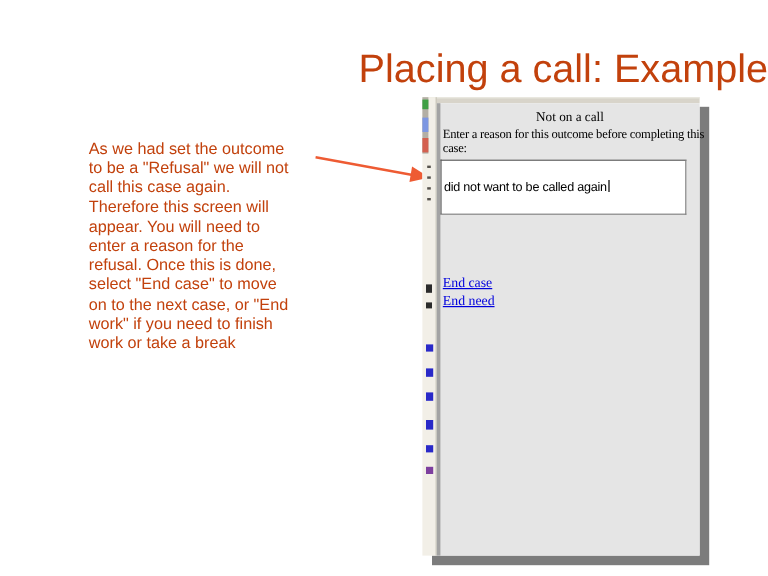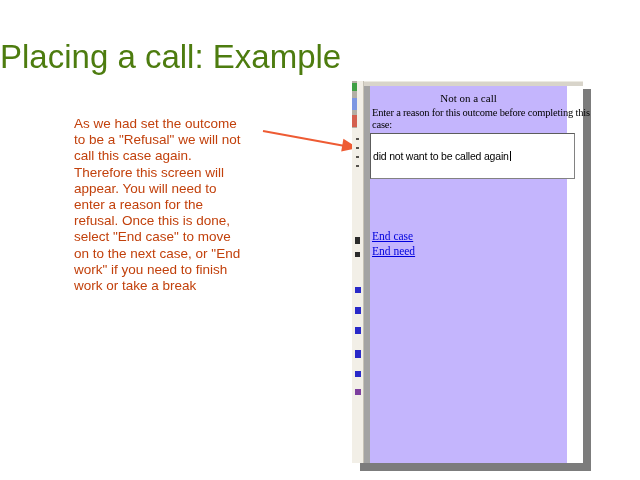--- a/index.html
+++ b/index.html
@@ -1,38 +1,38 @@
 <!DOCTYPE html>
 <html><head>
 <meta charset="utf-8">
 <style>
   html,body{margin:0;padding:0;background:#fff;}
   .slide{position:relative;width:640px;height:480px;background:#ffffff;overflow:hidden;
          font-family:"Liberation Sans",sans-serif;}
 
-  .slide-title{position:absolute;left:0;top:38px;width:100%;text-align:left;
-               font-size:33px;line-height:38px;color:#4d7c0f;}
+  .slide-title{position:absolute;left:0;top:38px;width:100%;text-align:right;
+               font-size:33px;line-height:38px;color:#c2410c;}
 
   .slide-body{position:absolute;left:74px;top:116px;font-size:13.5px;line-height:16.2px;
               color:#c2410c;white-space:pre;}
 
   .arrow-svg{position:absolute;left:255px;top:118px;width:112px;height:42px;}
 
   
   .composite{position:absolute;left:352px;top:81px;width:231px;height:382px;
              background:#ffffff;box-shadow:8px 8px 0 #7c7c7c;}
   .topband{position:absolute;left:5px;top:0;width:226px;height:5px;background:#d8d4ca;
            border-top:1px solid #eceae2;box-sizing:border-box;}
   .sliver{position:absolute;left:0;top:0;width:12px;height:100%;background:#f2efe7;
           border-right:1px solid #c6c2b6;box-sizing:border-box;}
   .frag{position:absolute;display:block;}
   .icon-strip{position:absolute;left:0;top:0;width:5px;height:47px;background:#b3afa5;}
 
-  .mainwin{position:absolute;left:12px;top:5px;width:203px;height:377px;background:#c4b5fd;
-           border-left:6px solid #a3a3a3;box-sizing:border-box;
+  .mainwin{position:absolute;left:12px;top:5px;width:219px;height:377px;background:#e5e5e5;
+           border-left:3px solid #a3a3a3;box-sizing:border-box;
            font-family:"Liberation Serif",serif;}
   .win-title{margin-top:6px;text-align:center;font-size:11px;color:#000;}
   .win-instr{margin:3px 0 0 2px;font-size:10.5px;line-height:12px;letter-spacing:-0.2px;
              white-space:pre;color:#000;}
   .textbox{margin:2px 0 0 0;width:199px;height:12px;background:#fff;color:#000;
            border:1px solid #828282;border-top-color:#5c5c5c;border-left-color:#5c5c5c;
            font-family:"Liberation Sans",sans-serif;font-size:10.5px;letter-spacing:-0.2px;
            line-height:13px;padding:16px 2px;}
   .caret{display:inline-block;width:1px;height:10px;background:#000;margin-left:1px;
          vertical-align:-1px;}

